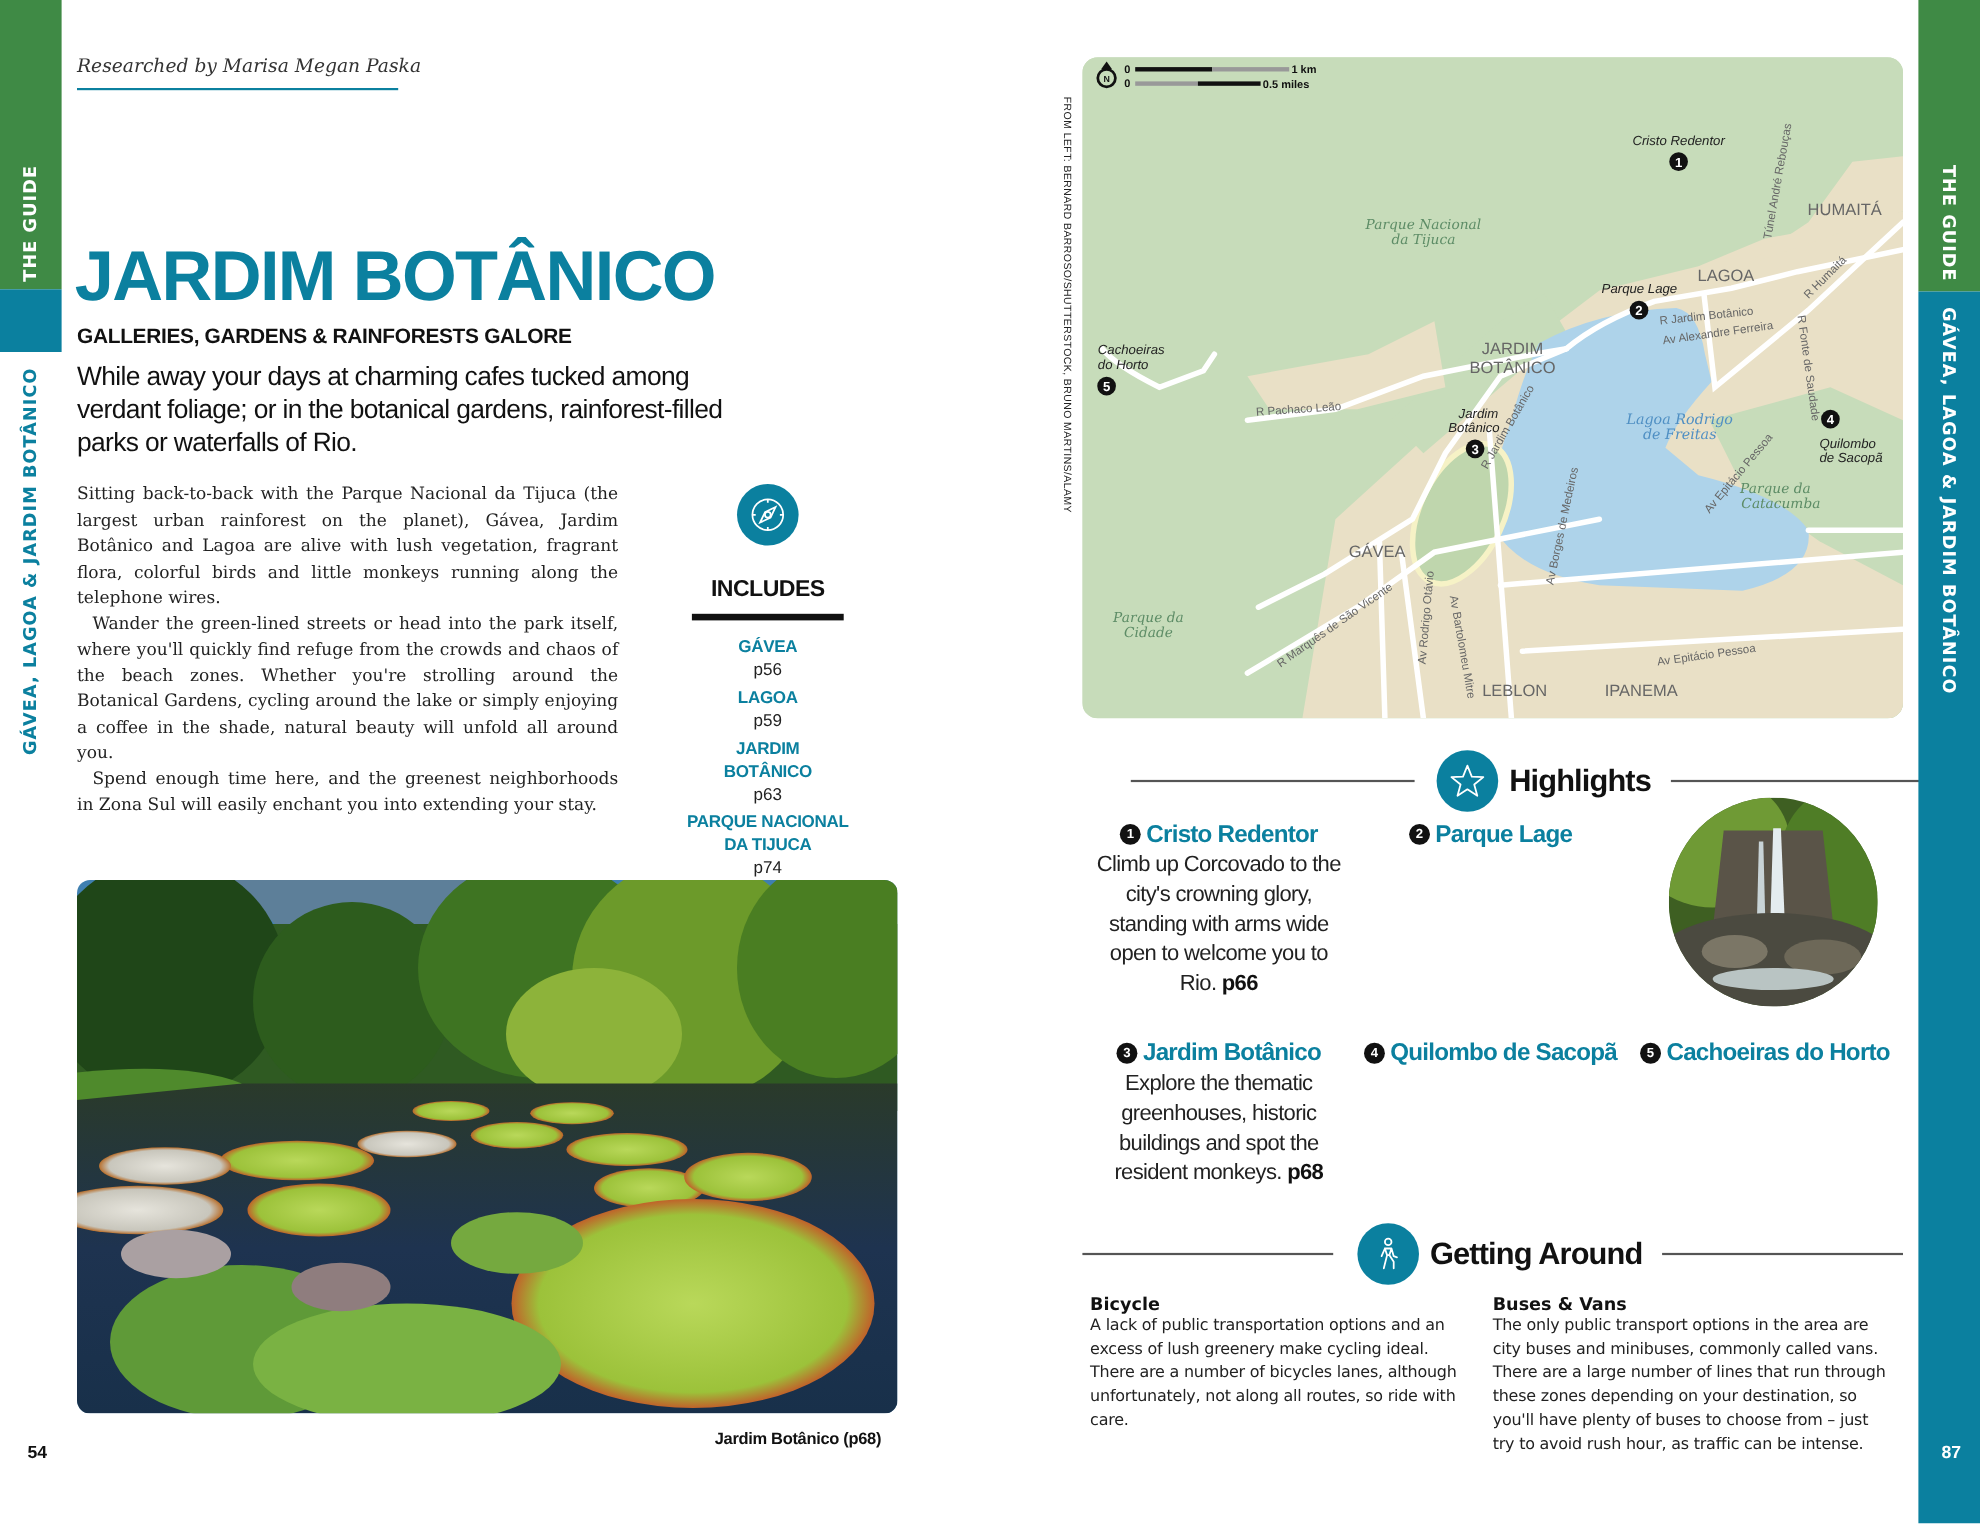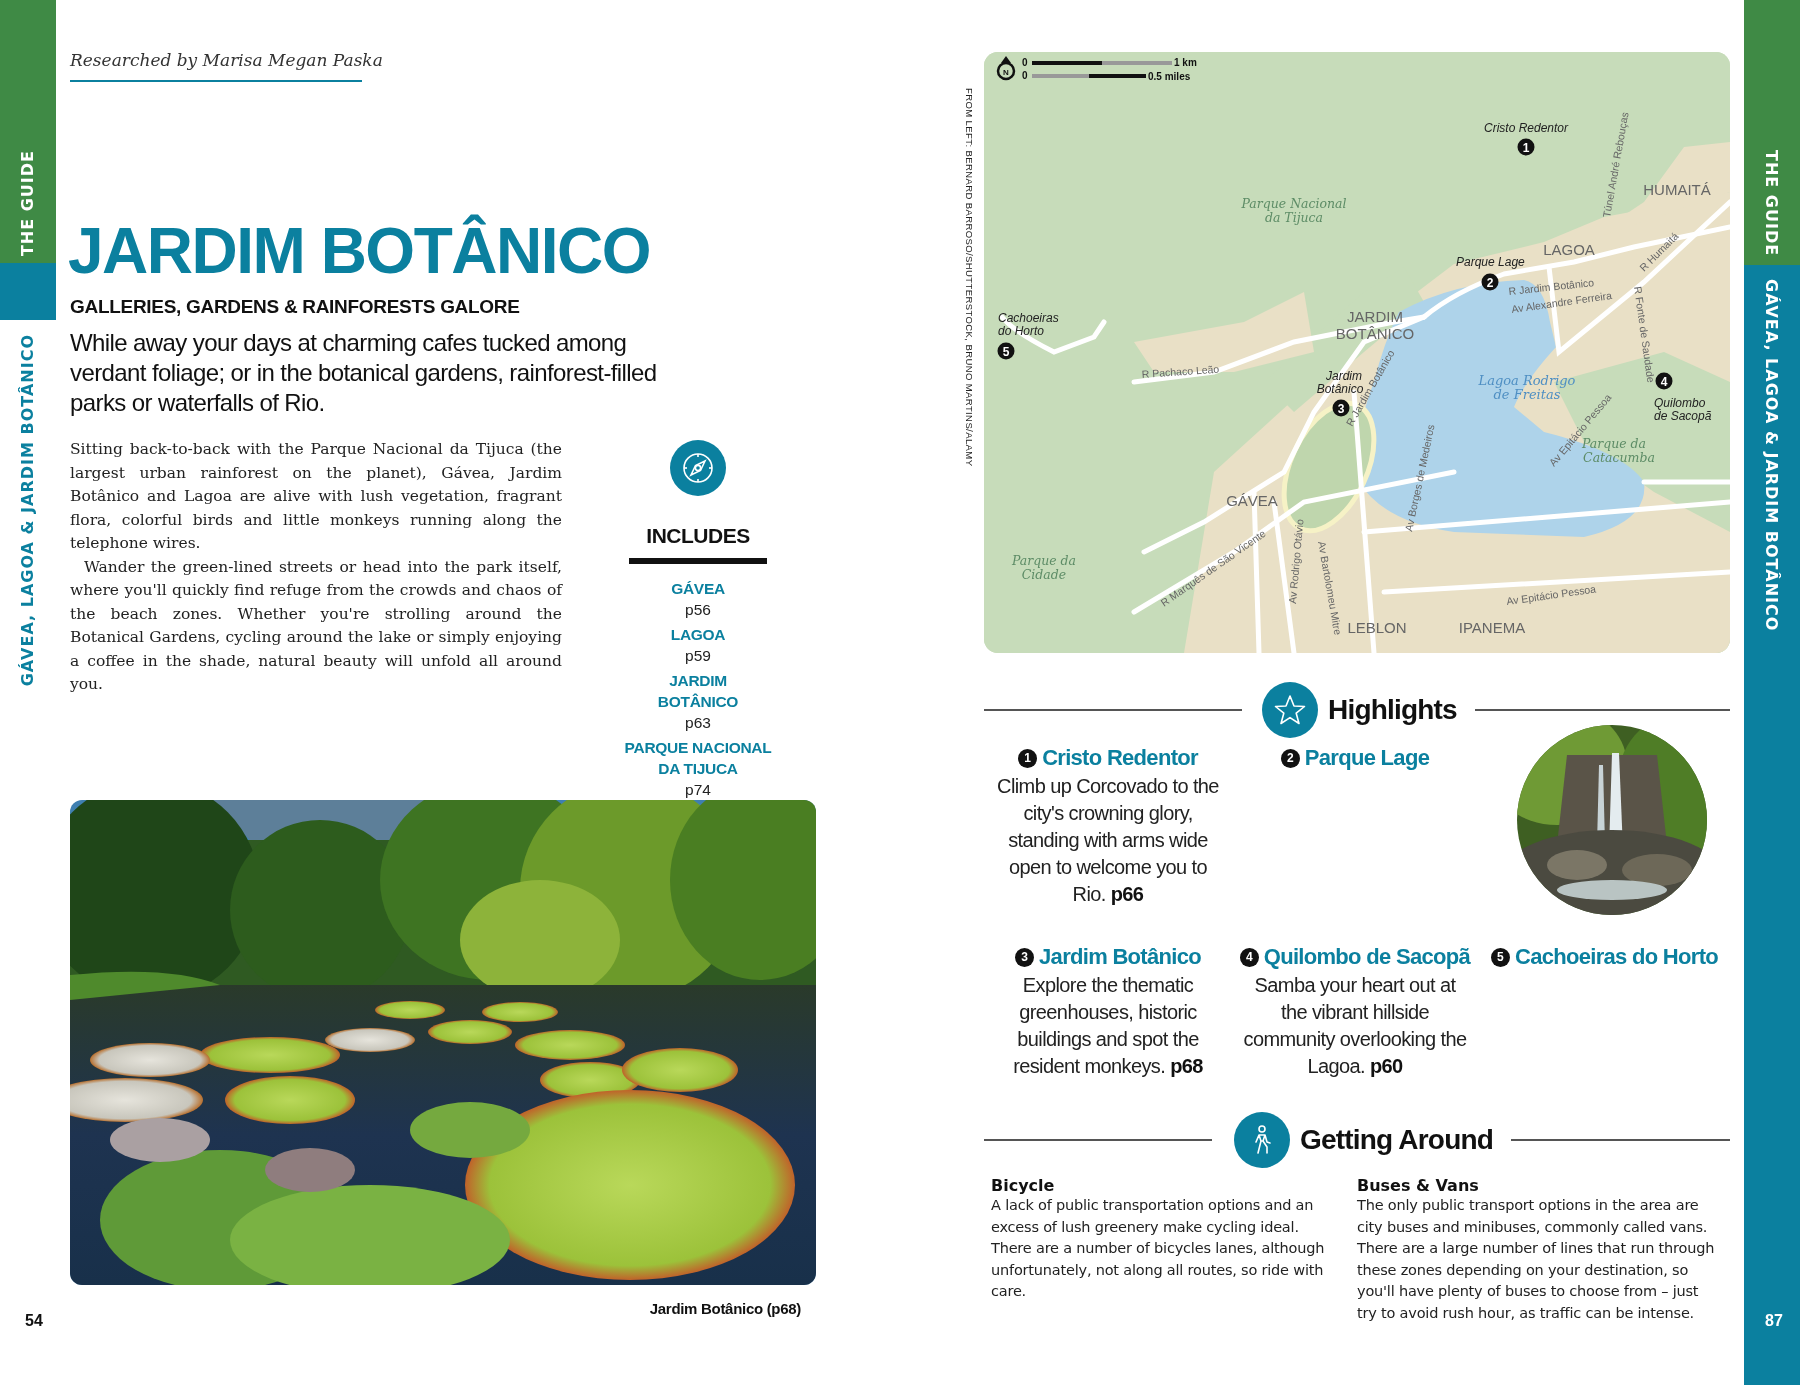--- a/index.html
+++ b/index.html
@@ -70,20 +70,21 @@
 <h1 class="abs title">
   <br>
   <span>JARDIM BOTÂNICO</span>
 </h1>
 <div class="abs subtitle">GALLERIES, GARDENS &amp; RAINFORESTS GALORE</div>
 <div class="abs lead">While away your days at charming cafes tucked among verdant foliage; or in the botanical gardens, rainforest-filled parks or waterfalls of Rio.</div>
 
 <div class="abs body-copy">
   <p>Sitting back-to-back with the Parque Nacional da Tijuca (the largest urban rainforest on the planet), Gávea, Jardim Botânico and Lagoa are alive with lush vegetation, fragrant flora, colorful birds and little monkeys running along the telephone wires.</p>
   <p>Wander the green-lined streets or head into the park itself, where you'll quickly find refuge from the crowds and chaos of the beach zones. Whether you're strolling around the Botanical Gardens, cycling around the lake or simply enjoying a coffee in the shade, natural beauty will unfold all around you.</p>
+  <p>Spend enough time here, and the greenest neighborhoods in Zona Sul will easily enchant you into extending your stay.</p>
 </div>
 
 <div class="abs includes">
   <div class="icon-circle">
     <svg width="36" height="36" viewBox="0 0 36 36" fill="none" stroke="#fff" stroke-width="1.6">
       <circle cx="18" cy="18" r="14"></circle>
       <path d="M25 11 L20.5 20.5 L11 25 L15.5 15.5 Z"></path>
       <circle cx="18" cy="18" r="2.6"></circle>
       <line x1="18" y1="4" x2="18" y2="7"></line>
         <line x1="18" y1="29" x2="18" y2="32"></line>
@@ -270,21 +271,21 @@
       <text x="360" y="328" text-anchor="middle">Jardim</text>
       <text x="356" y="341" text-anchor="middle">Botânico</text>
       <text x="670" y="355">Quilombo</text>
       <text x="670" y="368">de Sacopã</text>
       <text x="14" y="270">Cachoeiras</text>
       <text x="14" y="283">do Horto</text>
     </g>
   </svg>
 </div>
 
-<div class="abs sec-head" style="left:984px;top:682px;width:746px;">
+<div class="abs sec-head" style="left:1028px;top:682px;width:746px;">
   <div class="sec-rule" style="width:258px;"></div>
   <div class="icon-circle" style="margin:0 10px 0 20px;">
     <svg width="34" height="34" viewBox="0 0 34 34" fill="none" stroke="#fff" stroke-width="1.6" stroke-linejoin="round">
       <path d="M17 3 L21 13 L31.5 13.5 L23.2 20.2 L26 30.5 L17 24.6 L8 30.5 L10.8 20.2 L2.5 13.5 L13 13 Z"></path>
     </svg>
   </div>
   <div class="sec-title">Highlights</div>
   <div class="sec-rule" style="flex:1;margin-left:18px;"></div>
 </div>
 
@@ -321,21 +322,20 @@
       <span class="hl-num">3</span>
       <span>Jardim Botânico</span>
     </div>
   <div class="hl-desc"><span>Explore the thematic greenhouses, historic buildings and spot the resident monkeys.</span> <b>p68</b></div>
 </div>
 <div class="hl" style="left:1240px;top:944px;width:230px;">
   <div class="hl-title">
       <span class="hl-num">4</span>
       <span>Quilombo de Sacopã</span>
     </div>
-  <div class="hl-desc"><span>Samba your heart out at the vibrant hillside community overlooking the Lagoa.</span> <b>p60</b></div>
 </div>
 <div class="hl" style="left:1482px;top:944px;width:245px;">
   <div class="hl-title">
       <span class="hl-num">5</span>
       <span>Cachoeiras do Horto</span>
     </div>
 </div>
 
 <div class="abs sec-head" style="left:984px;top:1112px;width:746px;">
   <div class="sec-rule" style="width:228px;"></div>

